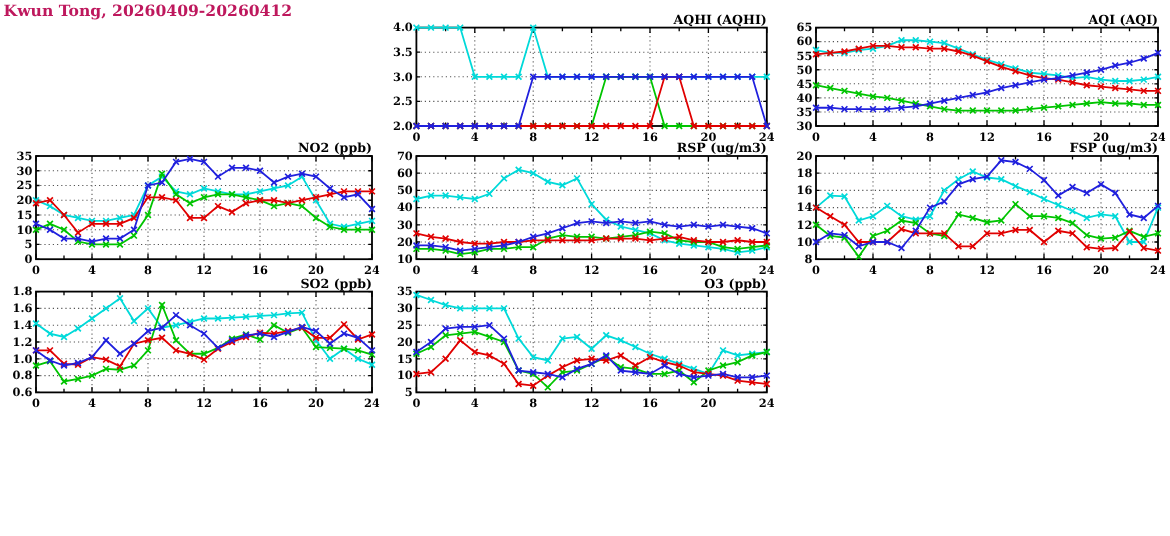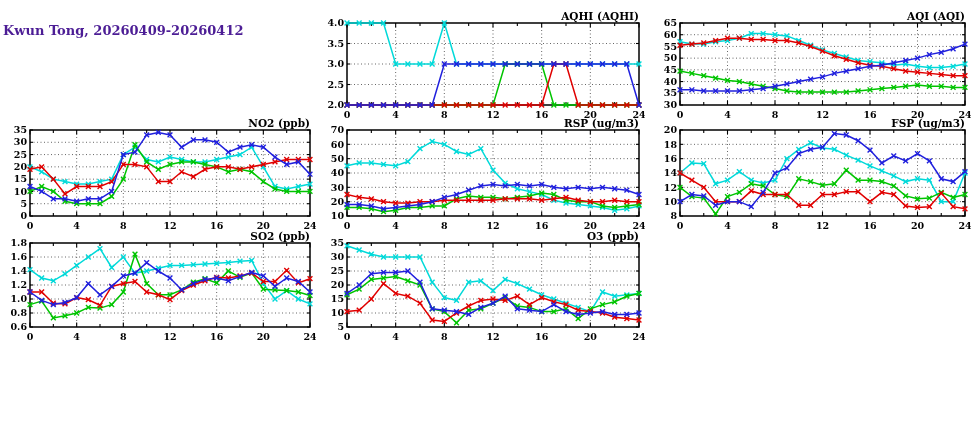--- a/index.html
+++ b/index.html
@@ -1,19 +1,19 @@
 <!DOCTYPE html>
 <html><head>
 <meta charset="utf-8">
 <style>
   html,body{margin:0;padding:0;background:#fff;}
   #screen{position:relative;width:975px;height:447px;background:#ffffff;overflow:hidden;
           font-family:"DejaVu Serif",serif;}
-  #page-title{position:absolute;left:3px;top:2px;font:bold 13px "DejaVu Serif",serif;color:#4c1d95;
-              letter-spacing:0px;white-space:nowrap;margin-top:21px;}
+  #page-title{position:absolute;left:3px;top:2px;font:bold 13px "DejaVu Serif",serif;color:#be185d;
+              letter-spacing:0px;white-space:nowrap;}
   svg{position:absolute;}
   .grid{stroke:#555;stroke-width:0.9;stroke-dasharray:1,2.5;}
   .tickline{stroke:#000;stroke-width:1.1;}
   .frame{fill:none;stroke:#000;stroke-width:1.5;}
   .tick{font:bold 9.5px "DejaVu Serif",serif;fill:#000;}
   .ctitle{font:bold 10.5px "DejaVu Serif",serif;fill:#000;}
 </style>
 </head>
 <body>
 

